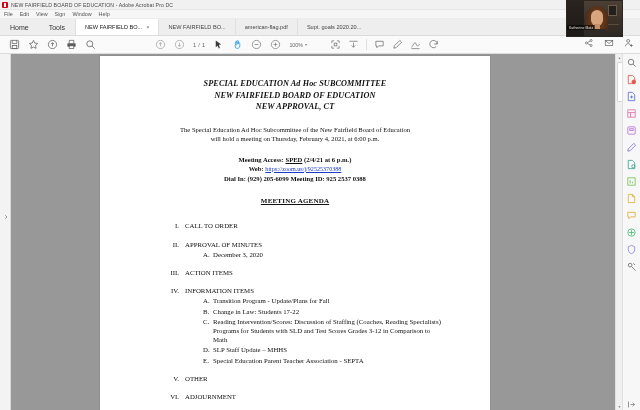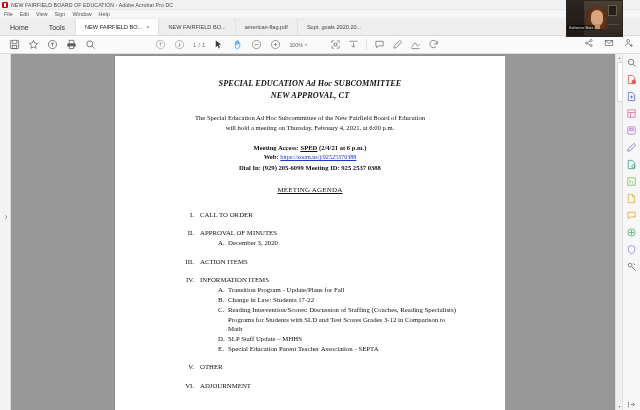--- a/index.html
+++ b/index.html
@@ -101,21 +101,21 @@
     width: 6px; height: 6px;
     display:flex; align-items:center; justify-content:center;
   }
   .navpanel .expand svg { width:6px; height:6px; }
 
   .gutter-left {
     position: absolute; left: 11px; top: 0;
     width: 104px; height: 356px; background: #989898;
   }
   .page {
-    position: absolute; left: 115px; top: 2px;
+    position: absolute; left: 100px; top: 2px;
     width: 390px; height: 354px;
     background: #ffffff;
     box-shadow: 0 0 0 1px rgba(0,0,0,.06);
   }
   .gutter-right {
     position: absolute; left: 505px; top: 0;
     width: 117px; height: 356px; background: #989898;
   }
   .vscroll {
     position: absolute; right: 18px; top: 0;
@@ -150,21 +150,21 @@
   }
   .rail-collapse svg { width:9px; height:9px; }
 
   
   .doc { padding: 22px 30px 0 30px; font-family: "Liberation Serif", serif; color: #111; }
   .doc-title { text-align: center; font-weight: bold; font-style: italic; font-size: 8.2px; line-height: 11.5px; letter-spacing: .1px; }
   .doc-para { text-align: center; font-size: 6.6px; line-height: 9.5px; margin-top: 12px; }
   .doc-access { text-align: center; font-size: 6.6px; line-height: 9.3px; margin-top: 11px; font-weight: bold; }
   .doc-access .ul { text-decoration: underline; }
   .doc-access .lnk { color: #1a39c9; text-decoration: underline; font-weight: normal; font-size: 6.1px; }
-  .agenda-head { text-align: center; margin-top: 14px; font-size: 7px; font-weight: normal; text-decoration: underline; letter-spacing: .2px; }
+  .agenda-head { text-align: center; margin-top: 14px; font-size: 7px; font-weight: bold; text-decoration: underline; letter-spacing: .2px; }
 
   .agenda { margin-top: 16px; padding-left: 38px; font-size: 6.8px; line-height: 9.2px; }
   .ag-item { display: flex; margin-bottom: 9px; }
   .ag-num { width: 17px; text-align: right; padding-right: 6px; flex: 0 0 auto; }
   .ag-txt { flex: 1 1 auto; }
   .sub { padding-left: 18px; }
   .sub-row { display: flex; margin-top: 1px; }
   .sub-let { width: 10px; flex: 0 0 auto; }
   .sub-txt { flex: 1 1 auto; max-width: 232px; }
 
@@ -374,20 +374,21 @@
       </span>
     </div>
 
     <div class="gutter-left"></div>
 
     <div class="page">
       <div class="doc">
 
         <div class="doc-title">
           <div>SPECIAL EDUCATION Ad Hoc SUBCOMMITTEE</div>
+          <div>NEW FAIRFIELD BOARD OF EDUCATION</div>
           <div>NEW APPROVAL, CT</div>
         </div>
 
         <div class="doc-para">
           <div>The Special Education Ad Hoc Subcommittee of the New Fairfield Board of Education</div>
           <div>will hold a meeting on Thursday, February 4, 2021, at 6:00 p.m.</div>
         </div>
 
         <div class="doc-access">
           <div>

